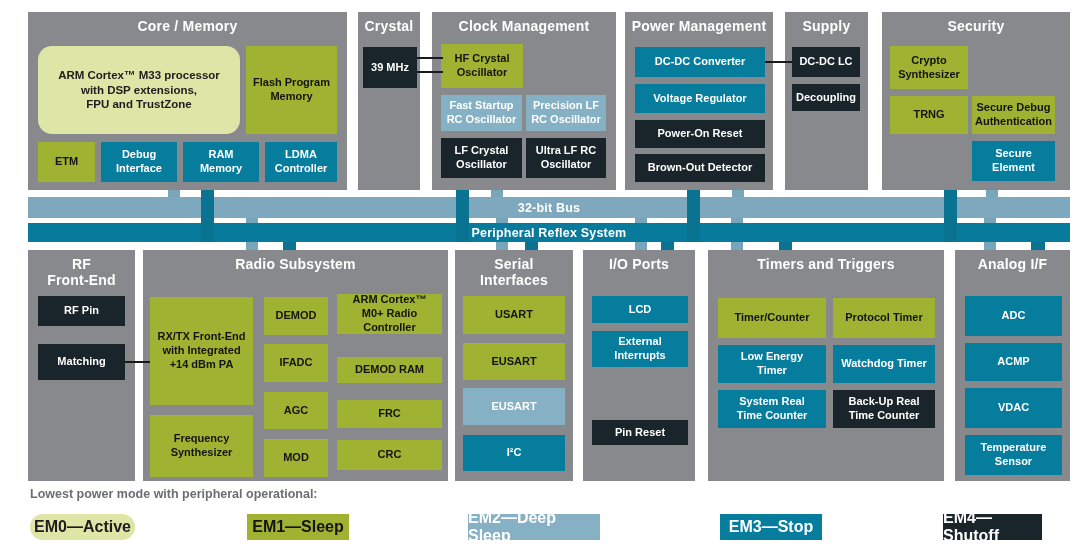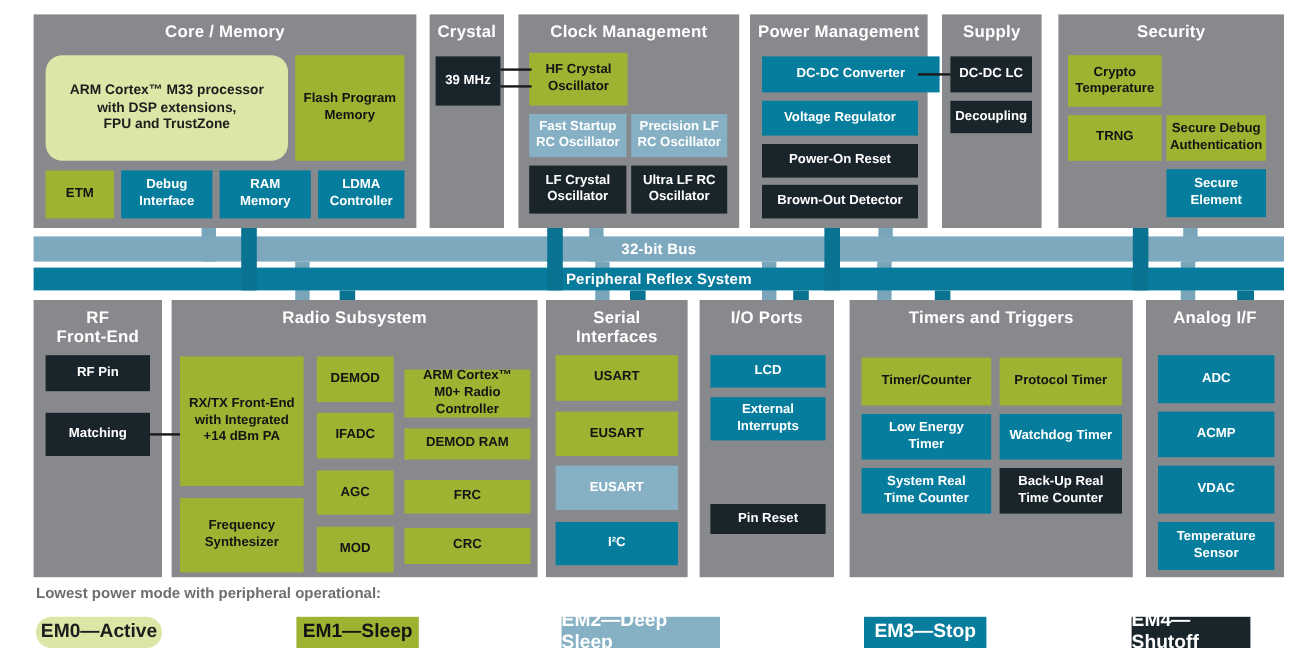--- a/index.html
+++ b/index.html
@@ -102,37 +102,37 @@
   <div class="blk em2" style="left:526px;top:95px;width:80px;height:36px;">Precision LF
 RC Oscillator</div>
   <div class="blk em4" style="left:441px;top:138px;width:81px;height:40px;">LF Crystal
 Oscillator</div>
   <div class="blk em4" style="left:526px;top:138px;width:80px;height:40px;">Ultra LF RC
 Oscillator</div>
 
   <div class="panel" style="left:625px;top:12px;width:148px;height:178px;">
     <div class="ptitle">Power Management</div>
   </div>
-  <div class="blk em3" style="left:635px;top:47px;width:148px;height:30px;">DC-DC Converter</div>
+  <div class="blk em3" style="left:635px;top:47px;width:130px;height:30px;">DC-DC Converter</div>
   <div class="blk em3" style="left:635px;top:84px;width:130px;height:29px;">Voltage Regulator</div>
   <div class="blk em4" style="left:635px;top:120px;width:130px;height:28px;">Power-On Reset</div>
   <div class="blk em4" style="left:635px;top:154px;width:130px;height:28px;">Brown-Out Detector</div>
   <div class="hline" style="left:765px;top:61px;width:27px;"></div>
 
   <div class="panel" style="left:785px;top:12px;width:83px;height:178px;">
     <div class="ptitle">Supply</div>
   </div>
   <div class="blk em4" style="left:792px;top:47px;width:68px;height:30px;">DC-DC LC</div>
   <div class="blk em4" style="left:792px;top:84px;width:68px;height:27px;">Decoupling</div>
 
   <div class="panel" style="left:882px;top:12px;width:188px;height:178px;">
     <div class="ptitle">Security</div>
   </div>
   <div class="blk em1" style="left:890px;top:46px;width:78px;height:43px;">Crypto
-Temperature</div>
+Synthesizer</div>
   <div class="blk em1" style="left:890px;top:96px;width:78px;height:38px;">TRNG</div>
   <div class="blk em1" style="left:972px;top:96px;width:83px;height:38px;">Secure Debug
 Authentication</div>
   <div class="blk em3" style="left:972px;top:141px;width:83px;height:40px;">Secure
 Element</div>
 
   <div class="panel" style="left:28px;top:250px;width:107px;height:231px;">
     <div class="ptitle">RF
 Front-End</div>
 
@@ -146,21 +146,21 @@
   </div>
   <div class="blk em1" style="left:150px;top:297px;width:103px;height:108px;">RX/TX Front-End
 with Integrated
 +14 dBm PA</div>
   <div class="blk em1" style="left:150px;top:415px;width:103px;height:62px;">Frequency
 Synthesizer</div>
   <div class="blk em1" style="left:264px;top:297px;width:64px;height:38px;">DEMOD</div>
   <div class="blk em1" style="left:264px;top:344px;width:64px;height:38px;">IFADC</div>
   <div class="blk em1" style="left:264px;top:392px;width:64px;height:37px;">AGC</div>
   <div class="blk em1" style="left:264px;top:439px;width:64px;height:38px;">MOD</div>
-  <div class="blk em1" style="left:337px;top:308px;width:105px;height:40px;">ARM Cortex™
+  <div class="blk em1" style="left:337px;top:294px;width:105px;height:40px;">ARM Cortex™
 M0+ Radio
 Controller</div>
   <div class="blk em1" style="left:337px;top:357px;width:105px;height:26px;">DEMOD RAM</div>
   <div class="blk em1" style="left:337px;top:400px;width:105px;height:28px;">FRC</div>
   <div class="blk em1" style="left:337px;top:440px;width:105px;height:30px;">CRC</div>
 
   <div class="panel" style="left:455px;top:250px;width:118px;height:231px;">
     <div class="ptitle">Serial
 Interfaces</div>
   </div>

